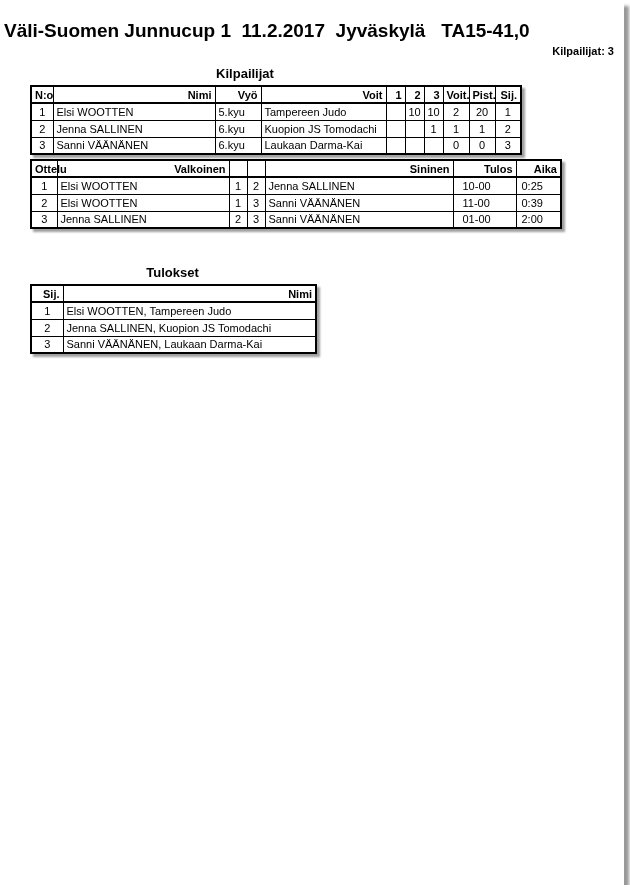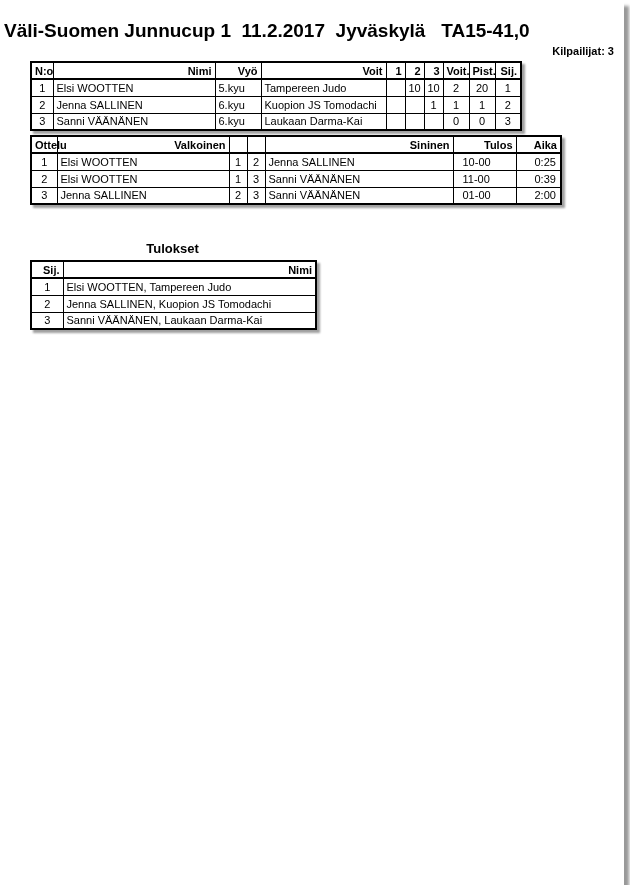--- a/index.html
+++ b/index.html
@@ -59,30 +59,31 @@
   }
   th {
     font-weight: 700;
     text-align: right;
     white-space: nowrap;
   }
   thead th { border-bottom: 2px solid #000; }
   td { text-align: left; white-space: nowrap; }
   .c { text-align: center; padding: 1px 1px; }
   .tulos-cell { padding-left: 9px; }
-  .aika-cell  { padding-left: 18px; }
+  .aika-cell  { padding-left: 5px; }
 </style>
 </head>
 <body>
 
 <div class="page">
 
   <div class="title">Väli-Suomen Junnucup 1  11.2.2017  Jyväskylä   TA15-41,0</div>
   <div class="count">Kilpailijat: 3</div>
 
+  <div class="sec-heading h-kilp">Kilpailijat</div>
   <table id="t-kilpailijat">
     <colgroup>
       <col style="width:22px">
         <col style="width:162px">
         <col style="width:46px">
         <col style="width:125px">
       <col style="width:19px">
         <col style="width:19px">
         <col style="width:19px">
       <col style="width:26px">

